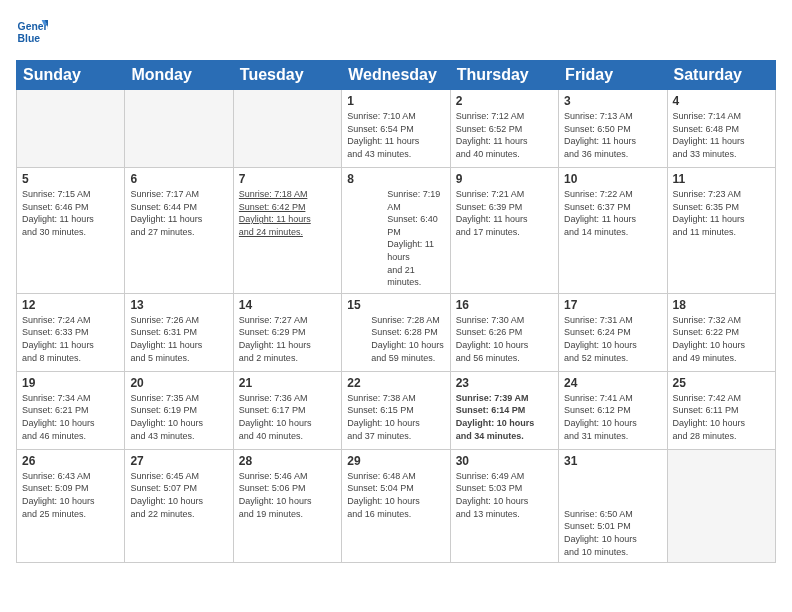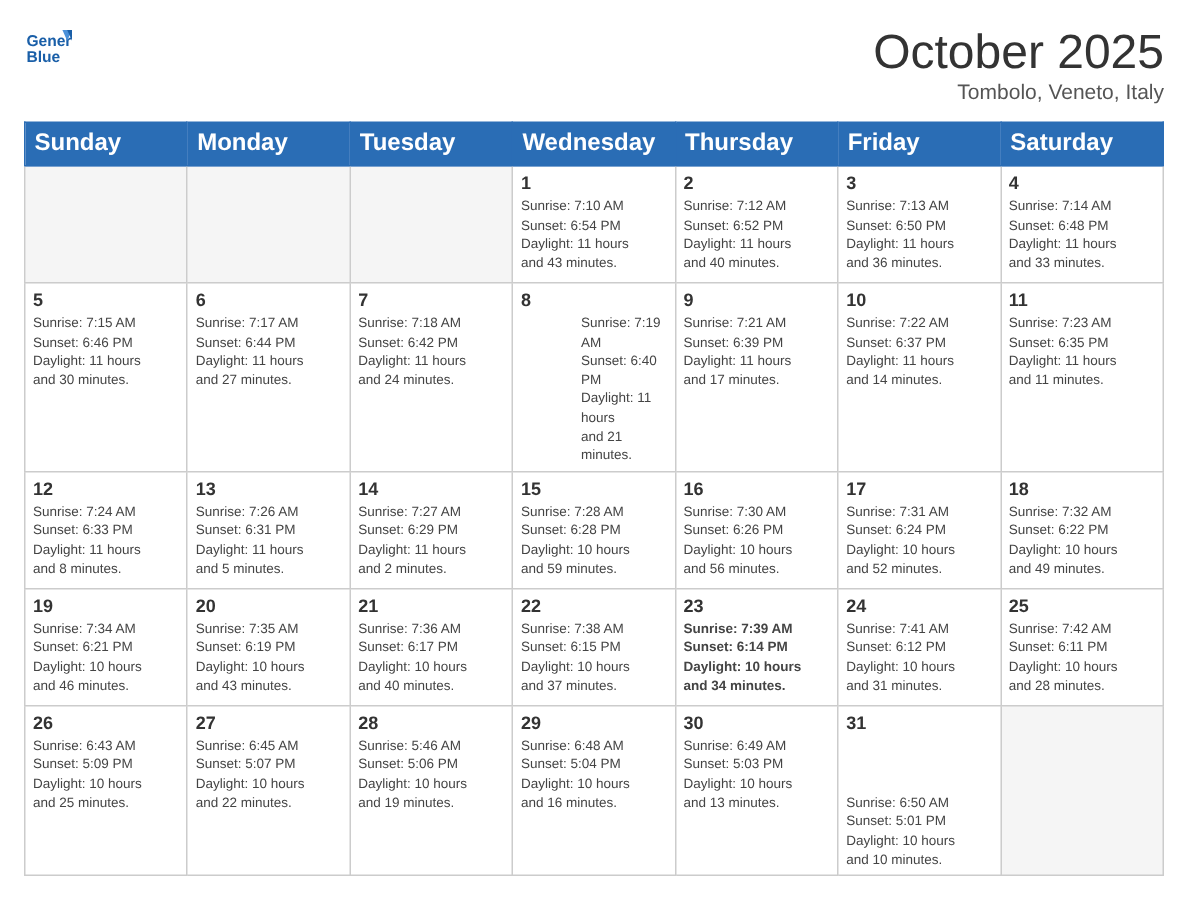--- a/index.html
+++ b/index.html
@@ -86,24 +86,20 @@
 
 <div class="page">
   <div class="header">
     <div class="logo">
       <svg class="logo-icon" viewBox="0 0 40 40">
         <text x="2" y="18" font-size="13" font-weight="bold" fill="#1a5fa8">General</text>
         <text x="2" y="32" font-size="13" font-weight="bold" fill="#1a5fa8">Blue</text>
         <polygon points="32,5 40,5 36,14" fill="#4a90d9"></polygon>
         <polygon points="36,5 40,5 40,14" fill="#1a5fa8"></polygon>
       </svg>
-    </div>
-    <div class="title-block">
-      <div class="calendar-title">October 2025</div>
-      <div class="calendar-subtitle">Tombolo, Veneto, Italy</div>
     </div>
   </div>
 
   <table class="calendar-table">
     <thead>
       <tr>
         <th>Sunday</th>
         <th>Monday</th>
         <th>Tuesday</th>
         <th>Wednesday</th>
@@ -156,21 +152,21 @@
           </td>
           <td>
             <div class="day-number">6</div>
             <div class="day-info" style="white-space: pre-line;">Sunrise: 7:17 AM
 Sunset: 6:44 PM
 Daylight: 11 hours
 and 27 minutes.</div>
           </td>
           <td>
             <div class="day-number">7</div>
-            <div class="day-info" style="white-space: pre-line;">Sunrise: 7:18 AM
+            <div class="day-info" style="white-space: pre-line; text-decoration: underline;">Sunrise: 7:18 AM
 Sunset: 6:42 PM
 Daylight: 11 hours
 and 24 minutes.</div>
           </td>
           <td>
             <div class="day-number">8</div>
             <div class="day-info" style="white-space: pre-line; margin-left: 40px;">Sunrise: 7:19 AM
 Sunset: 6:40 PM
 Daylight: 11 hours
 and 21 minutes.</div>
@@ -214,21 +210,21 @@
           </td>
           <td>
             <div class="day-number">14</div>
             <div class="day-info" style="white-space: pre-line;">Sunrise: 7:27 AM
 Sunset: 6:29 PM
 Daylight: 11 hours
 and 2 minutes.</div>
           </td>
           <td>
             <div class="day-number">15</div>
-            <div class="day-info" style="white-space: pre-line;">Sunrise: 7:28 AM
+            <div class="day-info" style="white-space: pre-line; margin-left: 24px;">Sunrise: 7:28 AM
 Sunset: 6:28 PM
 Daylight: 10 hours
 and 59 minutes.</div>
           </td>
           <td>
             <div class="day-number">16</div>
             <div class="day-info" style="white-space: pre-line;">Sunrise: 7:30 AM
 Sunset: 6:26 PM
 Daylight: 10 hours
 and 56 minutes.</div>

